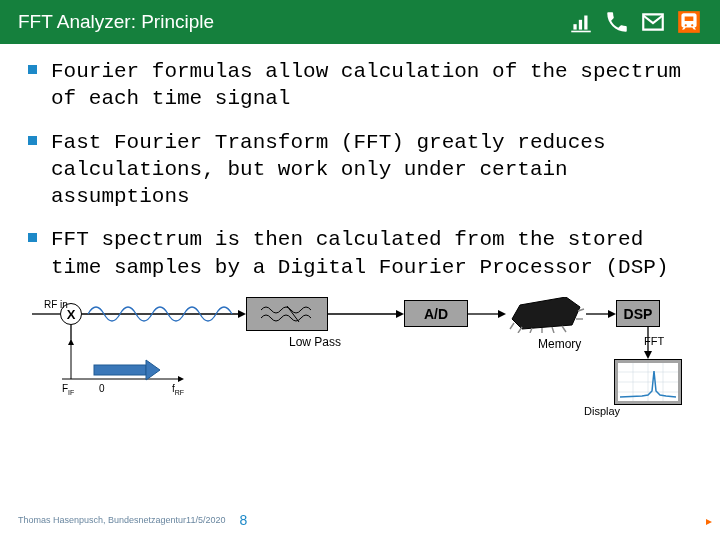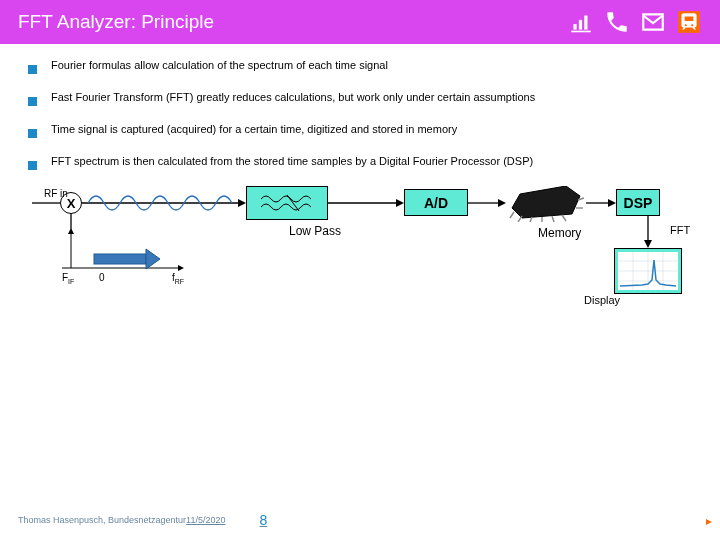--- a/index.html
+++ b/index.html
@@ -1,31 +1,31 @@
 <!DOCTYPE html>
 <html><head>
 <meta charset="utf-8">
 <style>
   * { box-sizing: border-box; margin: 0; padding: 0; }
   body { width: 720px; height: 540px; font-family: Verdana, Arial, sans-serif; background: #fff; position: relative; color: #000; }
-  .header { background: #d946ef; color: #fff; height: 44px; display: flex; align-items: center; padding: 0 18px; justify-content: space-between; }
+  .header { background: #15803d; color: #fff; height: 44px; display: flex; align-items: center; padding: 0 18px; justify-content: space-between; }
   .title { font-size: 19px; font-weight: 400; }
   .icons { display: flex; gap: 10px; }
   .icon { width: 26px; height: 26px; fill: #fff; }
   .icon.orange { fill: #ff6a00; }
   .content { padding: 14px 28px 0 28px; }
   .bullet-row { display: flex; gap: 14px; margin-bottom: 16px; }
   .bullet-sq { width: 9px; height: 9px; background: #1d89c8; margin-top: 7px; flex: 0 0 9px; }
-  .bullet-text { font-size: 11px; line-height: 1.3; flex: 1; }
+  .bullet-text { font-size: 21px; line-height: 1.3; flex: 1; font-family: Liberation Mono, monospace; }
   .diagram { position: relative; width: 664px; height: 140px; margin-left: 0; }
   .d-label { position: absolute; font-size: 10px; font-family: Arial, sans-serif; margin-left: 16px; }
   .d-sub { font-size: 7px; vertical-align: sub; }
-  .box { position: absolute; border: 1.5px solid #000; background: #5eead4; font-size: 14px; font-weight: 700; display: flex; align-items: center; justify-content: center; font-family: Arial, sans-serif; }
+  .box { position: absolute; border: 1.5px solid #000; background: #a3a3a3; font-size: 14px; font-weight: 700; display: flex; align-items: center; justify-content: center; font-family: Arial, sans-serif; }
   .footer { position: absolute; bottom: 12px; left: 0; right: 0; display: flex; justify-content: flex-start; align-items: center; padding: 0 18px; font-size: 9px; color: #6a87a0; }
-  .footer-right { display: flex; align-items: center; gap: 34px; text-decoration: underline; }
+  .footer-right { display: flex; align-items: center; gap: 14px; }
   .pagenum { font-size: 14px; color: #1d89c8; }
 </style>
 </head>
 <body>
 
 <div class="header">
   <div class="title">FFT Analyzer: Principle</div>
   <div class="icons">
     <svg class="icon" viewBox="0 0 24 24">
         <rect x="5" y="14" width="3" height="5"></rect>
@@ -48,24 +48,20 @@
 </div>
 
 <div class="content">
   <div class="bullet-row">
     <div class="bullet-sq"></div>
     <div class="bullet-text">Fourier formulas allow calculation of the spectrum of each time signal</div>
   </div>
   <div class="bullet-row">
     <div class="bullet-sq"></div>
     <div class="bullet-text">Fast Fourier Transform (FFT) greatly reduces calculations, but work only under certain assumptions</div>
-  </div>
-  <div class="bullet-row">
-    <div class="bullet-sq"></div>
-    <div class="bullet-text">Time signal is captured (acquired) for a certain time, digitized and stored in memory</div>
   </div>
   <div class="bullet-row">
     <div class="bullet-sq"></div>
     <div class="bullet-text">FFT spectrum is then calculated from the stored time samples by a Digital Fourier Processor (DSP)</div>
   </div>
 
   <div class="diagram">
 
     <span class="d-label" style="left:0;top:2px;">RF in</span>
 
@@ -128,21 +124,21 @@
           <line x1="46" y1="30" x2="48" y2="36"></line>
             <line x1="56" y1="29" x2="60" y2="35"></line>
           <line x1="72" y1="14" x2="78" y2="12"></line>
             <line x1="70" y1="22" x2="77" y2="22"></line>
         </g>
       </svg>
     </div>
     <span class="d-label" style="left:494px;top:40px;font-size:12px;">Memory</span>
 
     <div class="box" style="left:588px;top:3px;width:44px;height:27px;">DSP</div>
-    <span class="d-label" style="left:626px;top:38px;font-size:11px;">FFT</span>
+    <span class="d-label" style="left:600px;top:38px;font-size:11px;">FFT</span>
 
     <div class="box" style="left:586px;top:62px;width:68px;height:46px;padding:2px;">
       <svg width="60" height="38">
         <rect x="0" y="0" width="60" height="38" fill="#fff"></rect>
         <g stroke="#c8d4df" stroke-width="0.5">
           <line x1="0" y1="9" x2="60" y2="9"></line>
             <line x1="0" y1="19" x2="60" y2="19"></line>
             <line x1="0" y1="29" x2="60" y2="29"></line>
           <line x1="15" y1="0" x2="15" y2="38"></line>
             <line x1="30" y1="0" x2="30" y2="38"></line>

